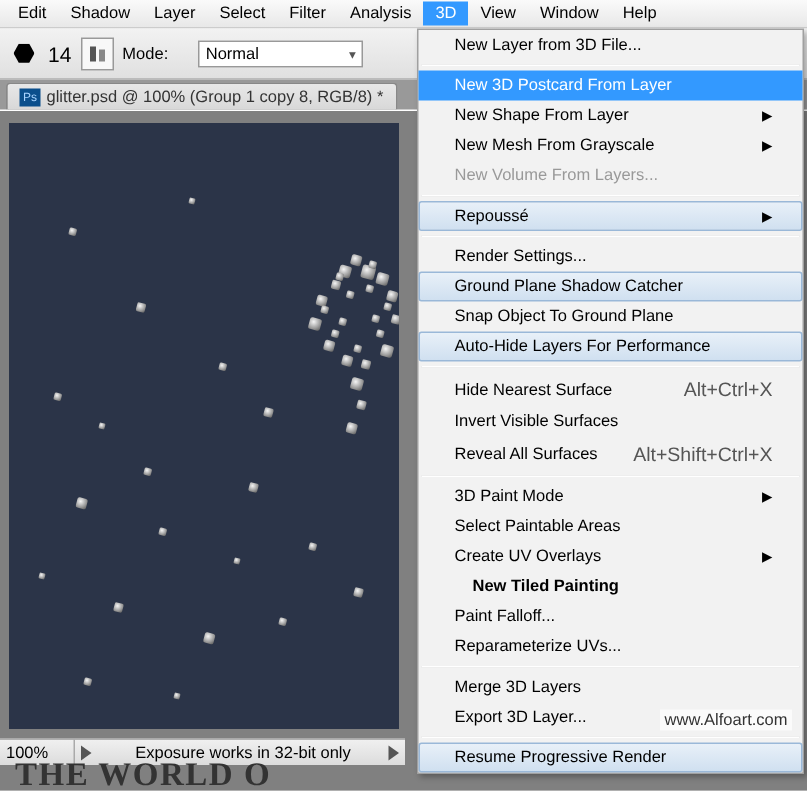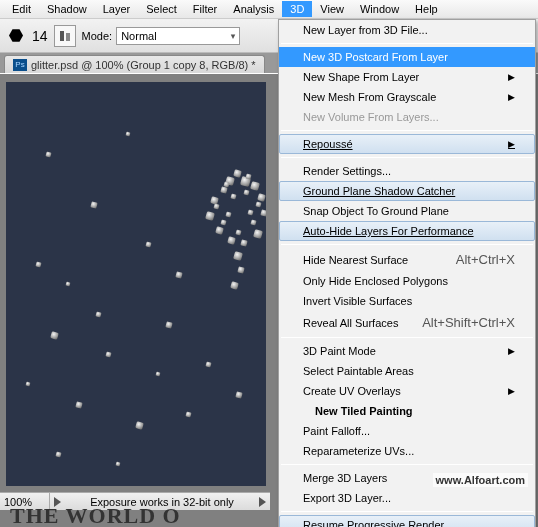--- a/index.html
+++ b/index.html
@@ -8,47 +8,47 @@
   .menubar { background: linear-gradient(#fafafa, #e8e8e8); height: 19px; display: flex; align-items: center; padding: 0 4px; border-bottom: 1px solid #ccc; }
   .menubar-item { padding: 2px 8px; cursor: default; }
   .menubar-item.active { background: #3399ff; color: #fff; }
   
   .toolbar { background: linear-gradient(#f2f2f2, #e0e0e0); height: 34px; display: flex; align-items: center; padding: 0 6px; border-bottom: 1px solid #bbb; gap: 6px; }
   .tool-icon { width: 20px; height: 20px; display: flex; align-items: center; justify-content: center; }
   .hex-shape { width: 14px; height: 14px; background: #000; clip-path: polygon(25% 5%, 75% 5%, 100% 50%, 75% 95%, 25% 95%, 0% 50%); }
   .tool-num { font-size: 14px; margin-left: 0; }
   .tool-box { width: 22px; height: 22px; border: 1px solid #999; background: #f8f8f8; display: flex; align-items: center; justify-content: center; font-size: 10px; }
   .mode-sel { display: flex; align-items: center; gap: 4px; }
-  .mode-dropdown { background: #fff; border: 1px solid #999; width: 124px; height: 18px; display: flex; align-items: center; padding: 0 4px; justify-content: space-between; }
+  .mode-dropdown { background: #fff; border: 1px solid #999; width: 110px; height: 18px; display: flex; align-items: center; padding: 0 4px; justify-content: space-between; margin-left: 16px; }
   .chev { font-size: 9px; color: #555; }
   
   .tabbar { background: #999; height: 20px; display: flex; align-items: flex-end; padding: 0 4px; }
   .doc-tab { background: linear-gradient(#e8e8e8, #d8d8d8); height: 18px; padding: 2px 8px; border-radius: 3px 3px 0 0; border: 1px solid #888; border-bottom: none; display: flex; align-items: center; gap: 4px; font-size: 10px; color: #333; }
   .ps-badge { background: #0b4f8c; color: #a8d4ff; width: 14px; height: 12px; font-size: 8px; display: flex; align-items: center; justify-content: center; font-weight: normal; }
   
   .workspace { position: absolute; top: 74px; left: 0; right: 0; bottom: 0; background: #808080; text-align: center; }
   .canvas { position: absolute; top: 8px; left: 6px; width: 260px; height: 404px; background: #2b3448; overflow: hidden; }
   .glitter { position: absolute; background: radial-gradient(circle at 35% 35%, #f5f5f5, #999 60%, #555); border-radius: 20%; transform: rotate(15deg); }
   
   .statusbar { position: absolute; left: 0; bottom: 17px; width: 270px; height: 18px; background: linear-gradient(#f0f0f0, #dcdcdc); border-top: 1px solid #aaa; display: flex; align-items: center; font-size: 10px; }
   .zoom-box { width: 50px; border-right: 1px solid #aaa; padding: 0 4px; display:flex; align-items:center; height:100%; }
   .status-msg { padding: 0 6px; flex: 1; }
   .play-icon { width: 0; height: 0; border-left: 7px solid #555; border-top: 5px solid transparent; border-bottom: 5px solid transparent; margin: 0 4px; }
   
   .dropdown-menu { position: absolute; top: 19px; left: 278px; width: 258px; background: #f2f2f2; border: 1px solid #a0a0a0; box-shadow: 2px 2px 4px rgba(0,0,0,0.3); }
   .menu-item { padding: 4px 20px 4px 24px; display: flex; justify-content: space-between; align-items: center; cursor: default; position: relative; }
-  .menu-item.highlight { background: linear-gradient(#e8f0f8, #d0e0f0); border: 1px solid #9ab8d8; border-radius: 2px; margin: 0; padding: 3px 19px 3px 23px; text-decoration: underline; }
+  .menu-item.highlight { background: linear-gradient(#e8f0f8, #d0e0f0); border: 1px solid #9ab8d8; border-radius: 2px; margin: 0; padding: 3px 19px 3px 23px; }
   .menu-item.selected { background: #3399ff; color: #fff; }
   .menu-item.disabled { color: #999; }
   .menu-item.bold { font-weight: bold; padding-left: 36px; }
   .menu-sep { height: 1px; background: #c8c8c8; margin: 3px 2px; border-bottom: 1px solid #fff; }
   .submenu-arrow { font-size: 9px; }
   .shortcut { color: #555; font-size: 13px; }
   
-  .watermark { position: absolute; right: 10px; bottom: 40px; font-size: 11px; color: #333; background: rgba(255,255,255,0.7); padding: 1px 3px; font-weight: bold; }
+  .watermark { position: absolute; right: 10px; bottom: 40px; font-size: 11px; color: #333; background: rgba(255,255,255,0.7); padding: 1px 3px; }
   .bottom-text { position: absolute; bottom: -2px; left: 10px; font-family: 'Times New Roman', serif; font-size: 22px; font-weight: bold; color: #333; letter-spacing: 1px; }
 </style>
 </head>
 <body>
 
 <div class="menubar" id="menubar">
     <div class="menubar-item">Edit</div>
     <div class="menubar-item">Shadow</div>
     <div class="menubar-item">Layer</div>
     <div class="menubar-item">Select</div>
@@ -184,23 +184,20 @@
     </div>
     <div class="menu-item highlight">
       <span>Auto-Hide Layers For Performance</span>
     </div>
     <div class="menu-sep"></div>
     <div class="menu-item">
       <span>Hide Nearest Surface</span>
       <span class="shortcut">Alt+Ctrl+X</span>
     </div>
     <div class="menu-item">
-      <span>Only Hide Enclosed Polygons</span>
-    </div>
-    <div class="menu-item">
       <span>Invert Visible Surfaces</span>
     </div>
     <div class="menu-item">
       <span>Reveal All Surfaces</span>
       <span class="shortcut">Alt+Shift+Ctrl+X</span>
     </div>
     <div class="menu-sep"></div>
     <div class="menu-item">
       <span>3D Paint Mode</span>
       <span class="submenu-arrow">▶</span>

